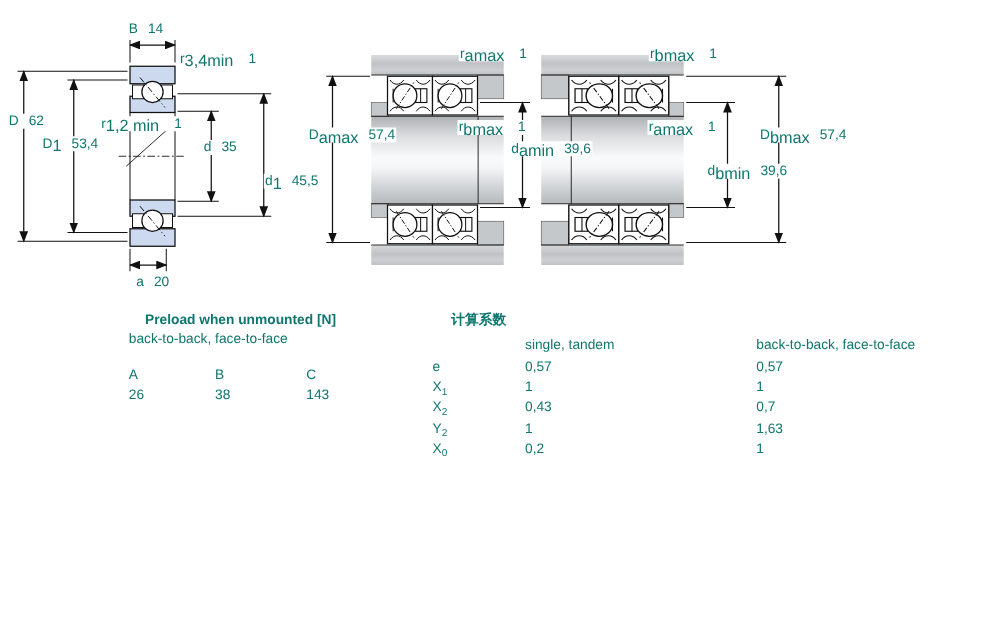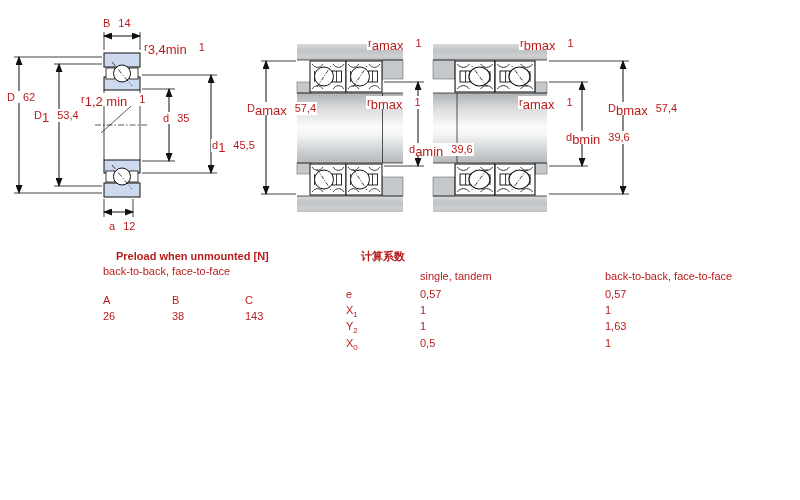--- a/index.html
+++ b/index.html
@@ -1,17 +1,17 @@
 <!DOCTYPE html>
 <html><head>
 <meta charset="utf-8">
 <style>
   html,body{margin:0;padding:0;background:#fff;}
   #stage{position:relative;width:800px;height:428px;background:#fff;overflow:hidden;
-         font-family:"Liberation Sans","DejaVu Sans",sans-serif;color:#b91c1c;}
+         font-family:"Liberation Sans","DejaVu Sans",sans-serif;color:#0f766e;}
   #drawing{position:absolute;left:0;top:0;}
   .dim{position:absolute;font-size:11px;line-height:12px;white-space:nowrap;
        background:#fff;padding:0 1px;z-index:5;}
   .dim sub{font-size:13px;line-height:8px;vertical-align:-3px;}
   .dim .val{margin-left:8px;}
   .dim.r .val{margin-left:12px;}
   .txt{position:absolute;font-size:11px;line-height:13px;white-space:nowrap;z-index:5;}
   .bold{font-weight:bold;padding-left:13px;}
   .cell{position:absolute;top:0;font-size:11px;white-space:nowrap;}
   .frow{position:relative;height:16.2px;}
@@ -176,26 +176,26 @@
     </g>
   </svg>
 
   <span class="dim" style="left:102px;top:17px"><span>B</span><span class="val">14</span></span>
   <span class="dim r" style="left:143px;top:41px"><span>r</span><sub>3,4min</sub><span class="val">1</span></span>
   <span class="dim" style="left:6px;top:91px"><span>D</span><span class="val">62</span></span>
   <span class="dim" style="left:33px;top:109px"><span>D</span><sub>1</sub><span class="val">53,4</span></span>
   <span class="dim r" style="left:80px;top:93px"><span>r</span><sub>1,2 min</sub><span class="val">1</span></span>
   <span class="dim" style="left:162px;top:112px"><span>d</span><span class="val">35</span></span>
   <span class="dim" style="left:211px;top:139px"><span>d</span><sub>1</sub><span class="val">45,5</span></span>
-  <span class="dim" style="left:108px;top:220px"><span>a</span><span class="val">12</span></span>
+  <span class="dim" style="left:108px;top:220px"><span>a</span><span class="val">20</span></span>
 
   <span class="dim r" style="left:367px;top:37px"><span>r</span><sub>amax</sub><span class="val">1</span></span>
   <span class="dim" style="left:246px;top:102px"><span>D</span><sub>amax</sub><span class="val">57,4</span></span>
   <span class="dim r" style="left:366px;top:96px"><span>r</span><sub>bmax</sub><span class="val">1</span></span>
-  <span class="dim" style="left:408px;top:143px"><span>d</span><sub>amin</sub><span class="val">39,6</span></span>
+  <span class="dim" style="left:408px;top:113px"><span>d</span><sub>amin</sub><span class="val">39,6</span></span>
 
   <span class="dim r" style="left:519px;top:37px"><span>r</span><sub>bmax</sub><span class="val">1</span></span>
   <span class="dim r" style="left:518px;top:96px"><span>r</span><sub>amax</sub><span class="val">1</span></span>
   <span class="dim" style="left:565px;top:131px"><span>d</span><sub>bmin</sub><span class="val">39,6</span></span>
   <span class="dim" style="left:607px;top:102px"><span>D</span><sub>bmax</sub><span class="val">57,4</span></span>
 
   <div class="txt bold" style="left:103px;top:250px">Preload when unmounted [N]</div>
   <div class="txt" style="left:103px;top:265px">back-to-back, face-to-face</div>
   <div class="txt" style="left:103px;top:294px;width:200px">
     <span class="cell" style="left:0">A</span>
@@ -217,24 +217,29 @@
       <span class="sym"><span>e</span><sub></sub></span>
       <span class="c1">0,57</span>
       <span class="c2">0,57</span>
     </div>
     <div class="frow">
       <span class="sym"><span>X</span><sub>1</sub></span>
       <span class="c1">1</span>
       <span class="c2">1</span>
     </div>
     <div class="frow">
+      <span class="sym"><span>X</span><sub>2</sub></span>
+      <span class="c1">0,43</span>
+      <span class="c2">0,7</span>
+    </div>
+    <div class="frow">
       <span class="sym"><span>Y</span><sub>2</sub></span>
       <span class="c1">1</span>
       <span class="c2">1,63</span>
     </div>
     <div class="frow">
       <span class="sym"><span>X</span><sub>0</sub></span>
-      <span class="c1">0,5</span>
+      <span class="c1">0,2</span>
       <span class="c2">1</span>
     </div>
   </div>
 
 </div>
 
 </body></html>

